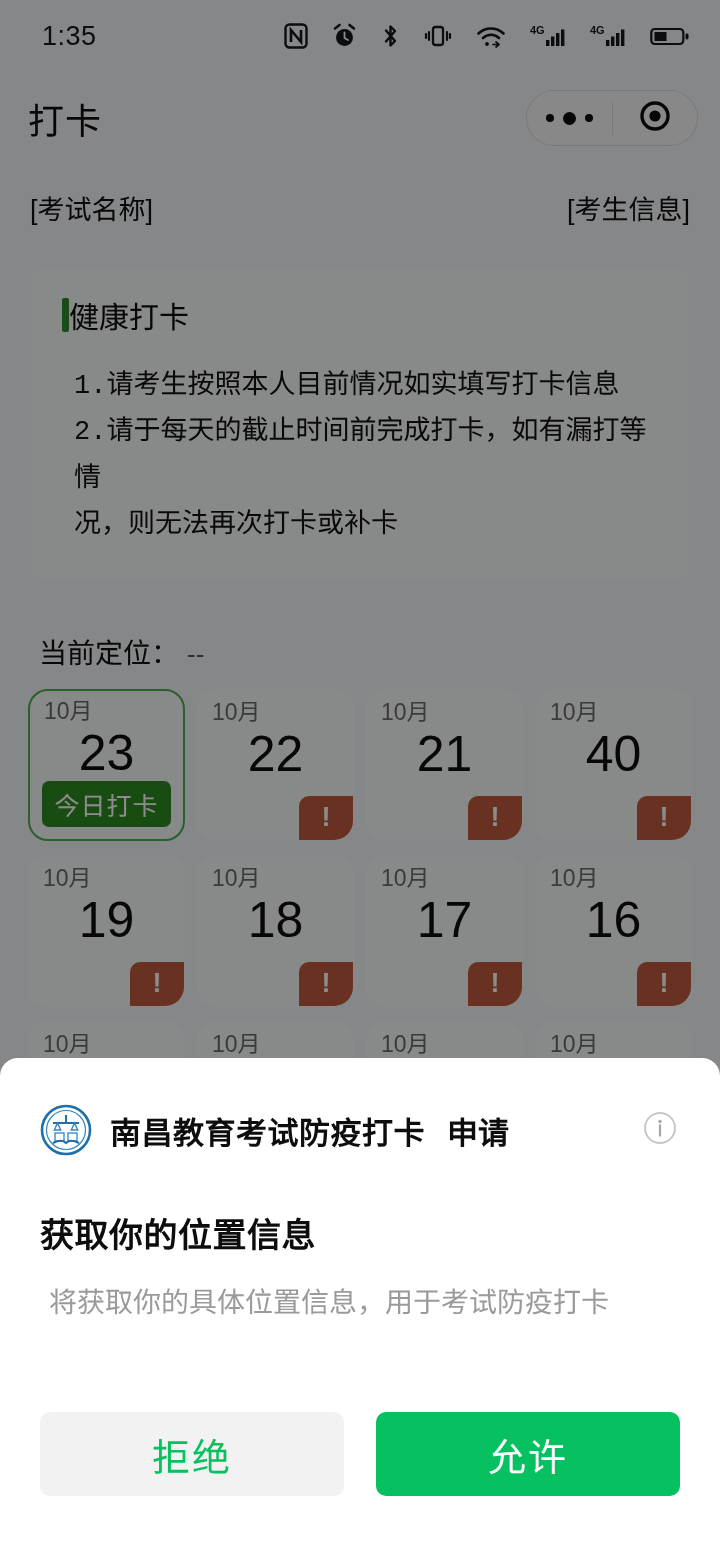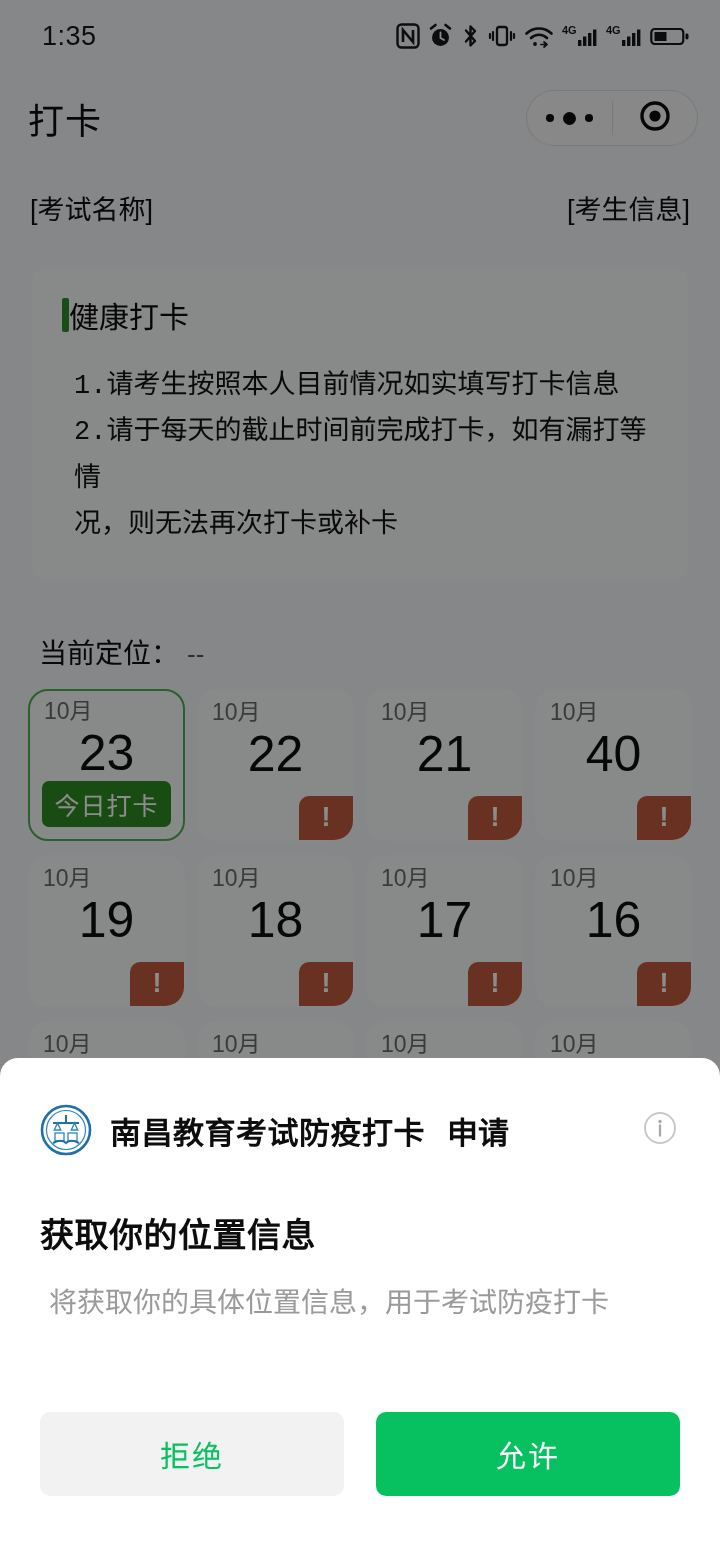--- a/index.html
+++ b/index.html
@@ -23,21 +23,21 @@
     pointer-events: none;
   }
 
   
   .status-bar {
     height: 72px;
     display: flex; align-items: center; justify-content: space-between;
     padding: 0 30px 0 42px;
   }
   .status-time { font-size: 27px; color: #15181c; letter-spacing: .5px; }
-  .status-icons { display: flex; align-items: center; gap: 8px; }
+  .status-icons { display: flex; align-items: center; gap: 24px; }
   .status-icons svg { display: block; }
 
   
   .nav-bar {
     height: 92px;
     display: flex; align-items: center; justify-content: space-between;
     padding: 0 22px 0 28px;
   }
   .nav-title { font-size: 36px; color: #0d0d0d; letter-spacing: 1px; }
   .capsule {
@@ -154,21 +154,21 @@
     font-size: 28px; color: #9a9a9a; line-height: 1.4; margin-left: 9px;
   }
   .perm-actions {
     position: absolute; left: 40px; right: 40px; bottom: 64px;
     display: flex; gap: 32px;
   }
   .perm-btn {
     flex: 1; height: 84px;
     border-radius: 10px;
     display: flex; align-items: center; justify-content: center;
-    font-size: 30px; letter-spacing: 2px;
+    font-size: 38px; letter-spacing: 2px;
     border: none; cursor: pointer;
   }
   .perm-btn.deny { background: #f2f2f2; color: #07c160; }
   .perm-btn.allow { background: #07c160; color: #ffffff; }
 </style>
 </head>
 <body>
 
 <div class="app-layer">
 

